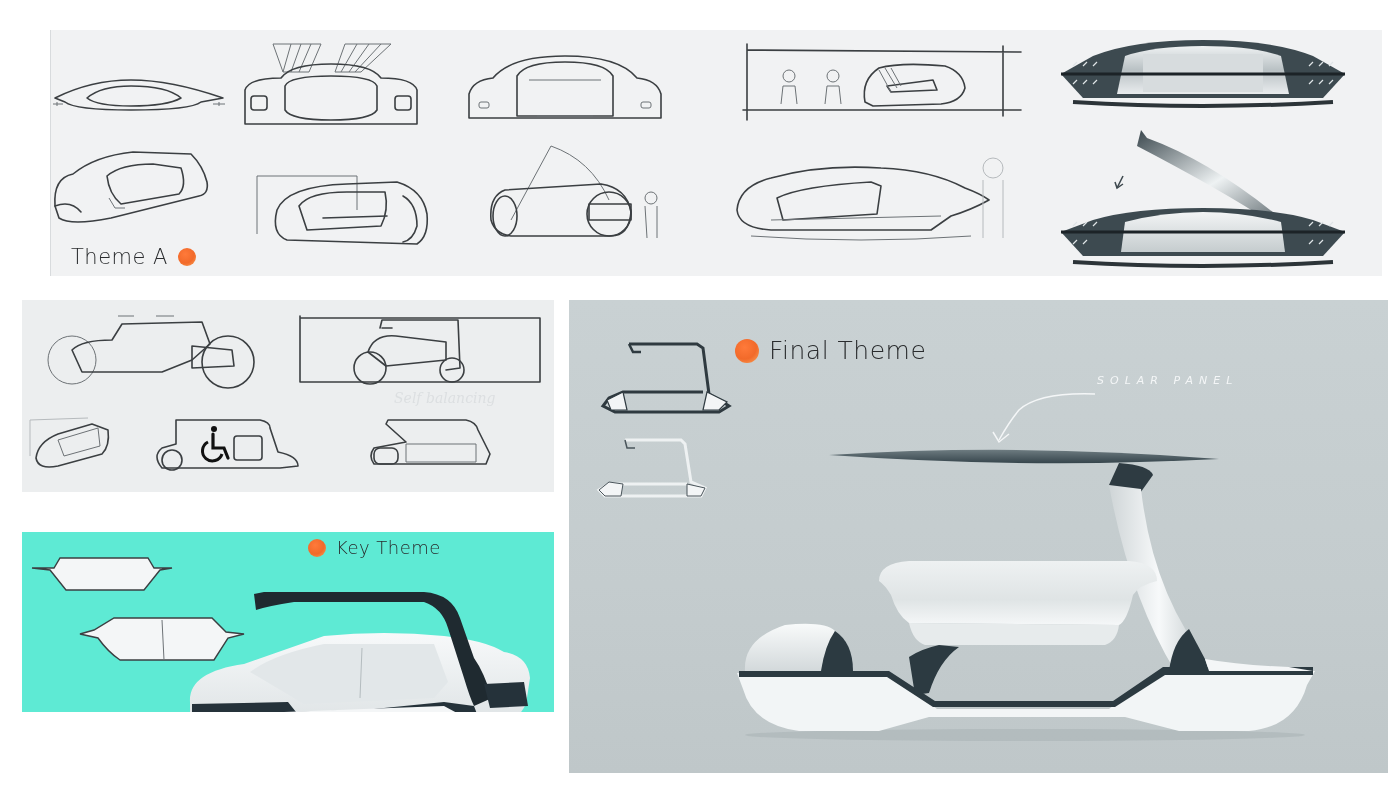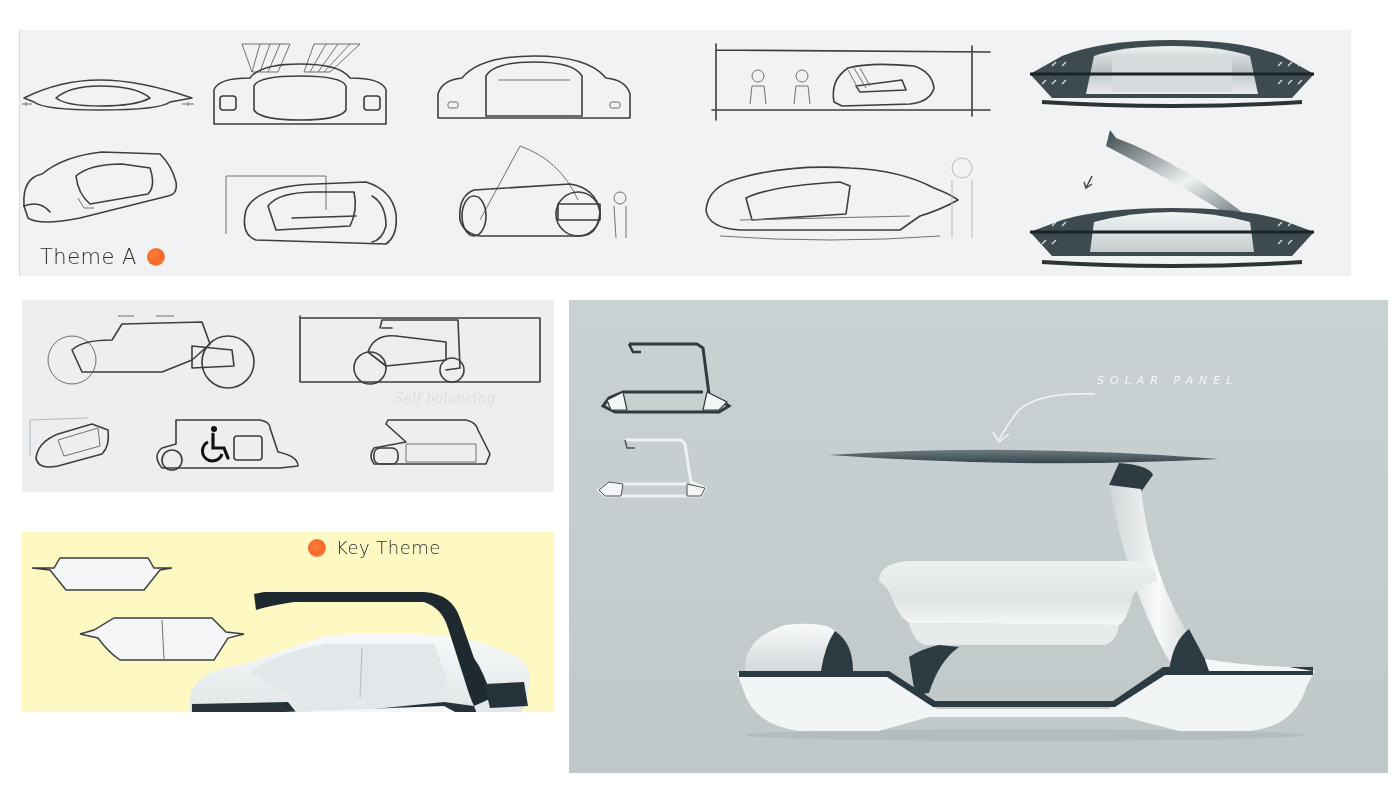--- a/index.html
+++ b/index.html
@@ -1,22 +1,22 @@
 <!DOCTYPE html>
 <html><head>
 <meta charset="utf-8">
 <style>
   * { box-sizing: border-box; margin: 0; padding: 0; }
   html, body { width: 1400px; height: 788px; background: #ffffff; overflow: hidden; }
   body { position: relative; font-family: "DejaVu Sans", sans-serif; }
 
   .panel { position: absolute; overflow: hidden; }
-  .panel-theme-a { left: 19px; top: 30px; width: 1332px; height: 246px; background: #f1f2f3; border-left: 1px solid #d8dbdd; padding-left: 20px; }
+  .panel-theme-a { left: 50px; top: 30px; width: 1332px; height: 246px; background: #f1f2f3; border-left: 1px solid #d8dbdd; padding-left: 20px; }
   .panel-sketches { left: 22px; top: 300px; width: 532px; height: 192px; background: #eceeef; }
-  .panel-key { left: 22px; top: 532px; width: 532px; height: 180px; background: #fef9c3; }
+  .panel-key { left: 22px; top: 532px; width: 532px; height: 180px; background: #5eead4; }
   .panel-final { left: 569px; top: 300px; width: 819px; height: 473px; background: linear-gradient(180deg, #c9d1d3 0%, #c4ccce 60%, #bfc7c9 100%); }
 
   .label { position: absolute; display: flex; align-items: center; gap: 10px; color: #2a2c2e; font-family: "DejaVu Sans", sans-serif; font-weight: 200; letter-spacing: 0.5px; }
   .dot { width: 18px; height: 18px; border-radius: 50%; background: radial-gradient(circle at 40% 35%, #ff7a3a 0%, #f26a2a 55%, #f9a65a 100%); flex: none; }
   .dot.lg { width: 24px; height: 24px; }
 
   .label-theme-a { left: 20px; top: 215px; font-size: 21px; }
   .label-key { left: 286px; top: 5px; font-size: 18px; }
   .label-final { left: 166px; top: 36px; font-size: 25px; }
 
@@ -206,20 +206,24 @@
     <path d="M8 116 L104 114 L112 124 L180 122 L260 114 L290 118 L296 134 L290 140 L100 158 Q90 168 60 170 Q14 168 8 140 Z" fill="#25323a"></path>
     <path d="M100 124 L260 118 L286 132 L110 144 Z" fill="#f4f6f7"></path>
     <path d="M300 96 L340 94 L344 118 L306 120 Z" fill="#25323a"></path>
     <path d="M66 84 Q90 66 140 56 L250 56 L264 94 L250 110 L120 116 Z" fill="#e2e7e9"></path>
     <path d="M178 60 L176 110" stroke="#b4bcbf" stroke-width="1"></path>
     <ellipse cx="42" cy="140" rx="6" ry="2" fill="#e6eaec"></ellipse>
   </svg>
 </div>
 
 <div class="panel panel-final">
+  <div class="label label-final">
+    <span class="dot lg"></span>
+    <span>Final Theme</span>
+  </div>
 
   <svg style="left:30px;top:40px" width="140" height="76" viewBox="0 0 140 76">
     <path d="M30 4 L98 4 L104 8 L110 54 L124 62 L130 66 L120 72 L16 72 L4 66 L10 58 L24 52 L104 52" fill="none" stroke="#2f3a40" stroke-width="3"></path>
     <path d="M30 4 L34 12 L42 12" fill="none" stroke="#2f3a40" stroke-width="2.5"></path>
     <path d="M8 60 L24 52 L28 70 L12 70 Z" fill="#f3f5f6" stroke="#2f3a40" stroke-width="1.2"></path>
     <path d="M108 52 L128 62 L120 70 L104 70 Z" fill="#f3f5f6" stroke="#2f3a40" stroke-width="1.2"></path>
   </svg>
   <svg style="left:26px;top:136px" width="120" height="64" viewBox="0 0 120 64">
     <path d="M30 4 L86 4 L90 8 L96 46 L110 52 L106 60 L10 60 L4 54 L14 48 L92 48" fill="none" stroke="#eef1f2" stroke-width="3"></path>
     <path d="M30 4 L32 12 L40 12" fill="none" stroke="#4a555b" stroke-width="1.5"></path>

